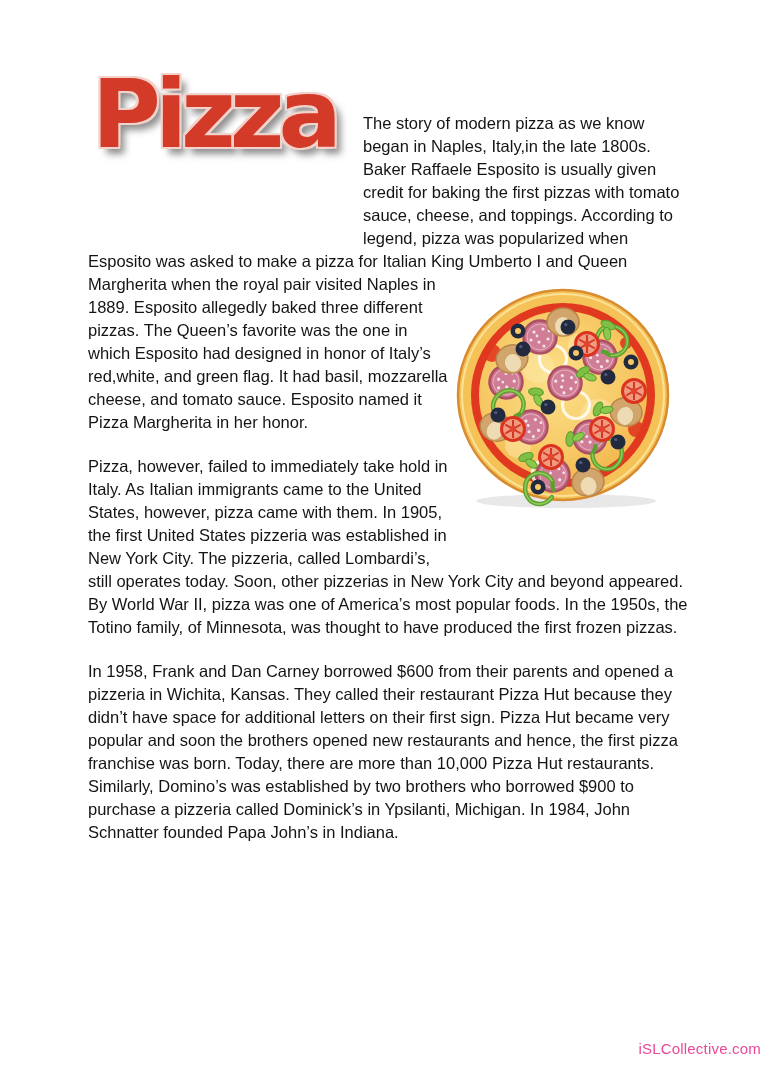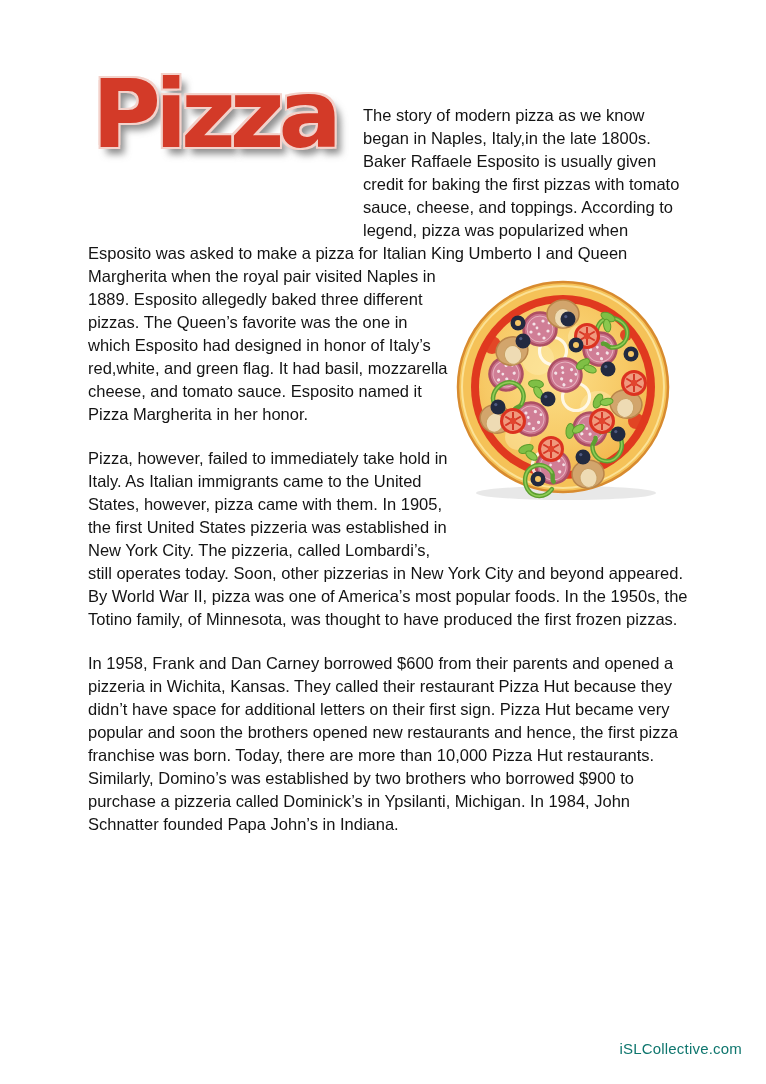--- a/index.html
+++ b/index.html
@@ -38,41 +38,41 @@
   .content {
     position: absolute;
     left: 88px;
     top: 104px;
     width: 600px;
     font-size: 16.5px;
     line-height: 23px;
     color: #141414;
   }
   .content p { margin: 21px 0 0 0; }
-  .content p.first { margin-top: 0; }
+  .content p.first { margin-top: 8px; }
   .title-spacer {
     float: left;
     width: 275px;
     height: 118px;
   }
   .pizza-float {
     float: right;
     width: 240px;
     height: 290px;
   }
   .pizza-float svg {
     display: block;
     margin: 14px 0 0 0;
   }
   .footer {
     position: absolute;
     top: 1040px;
-    right: 24px;
+    right: 5px;
     font-size: 15px;
-    color: #0f766e;
+    color: #ec4899;
     letter-spacing: 0.2px;
   }
 </style>
 </head>
 <body>
 
 <div class="page">
 
   <div class="wordart">Pizza</div>
 

